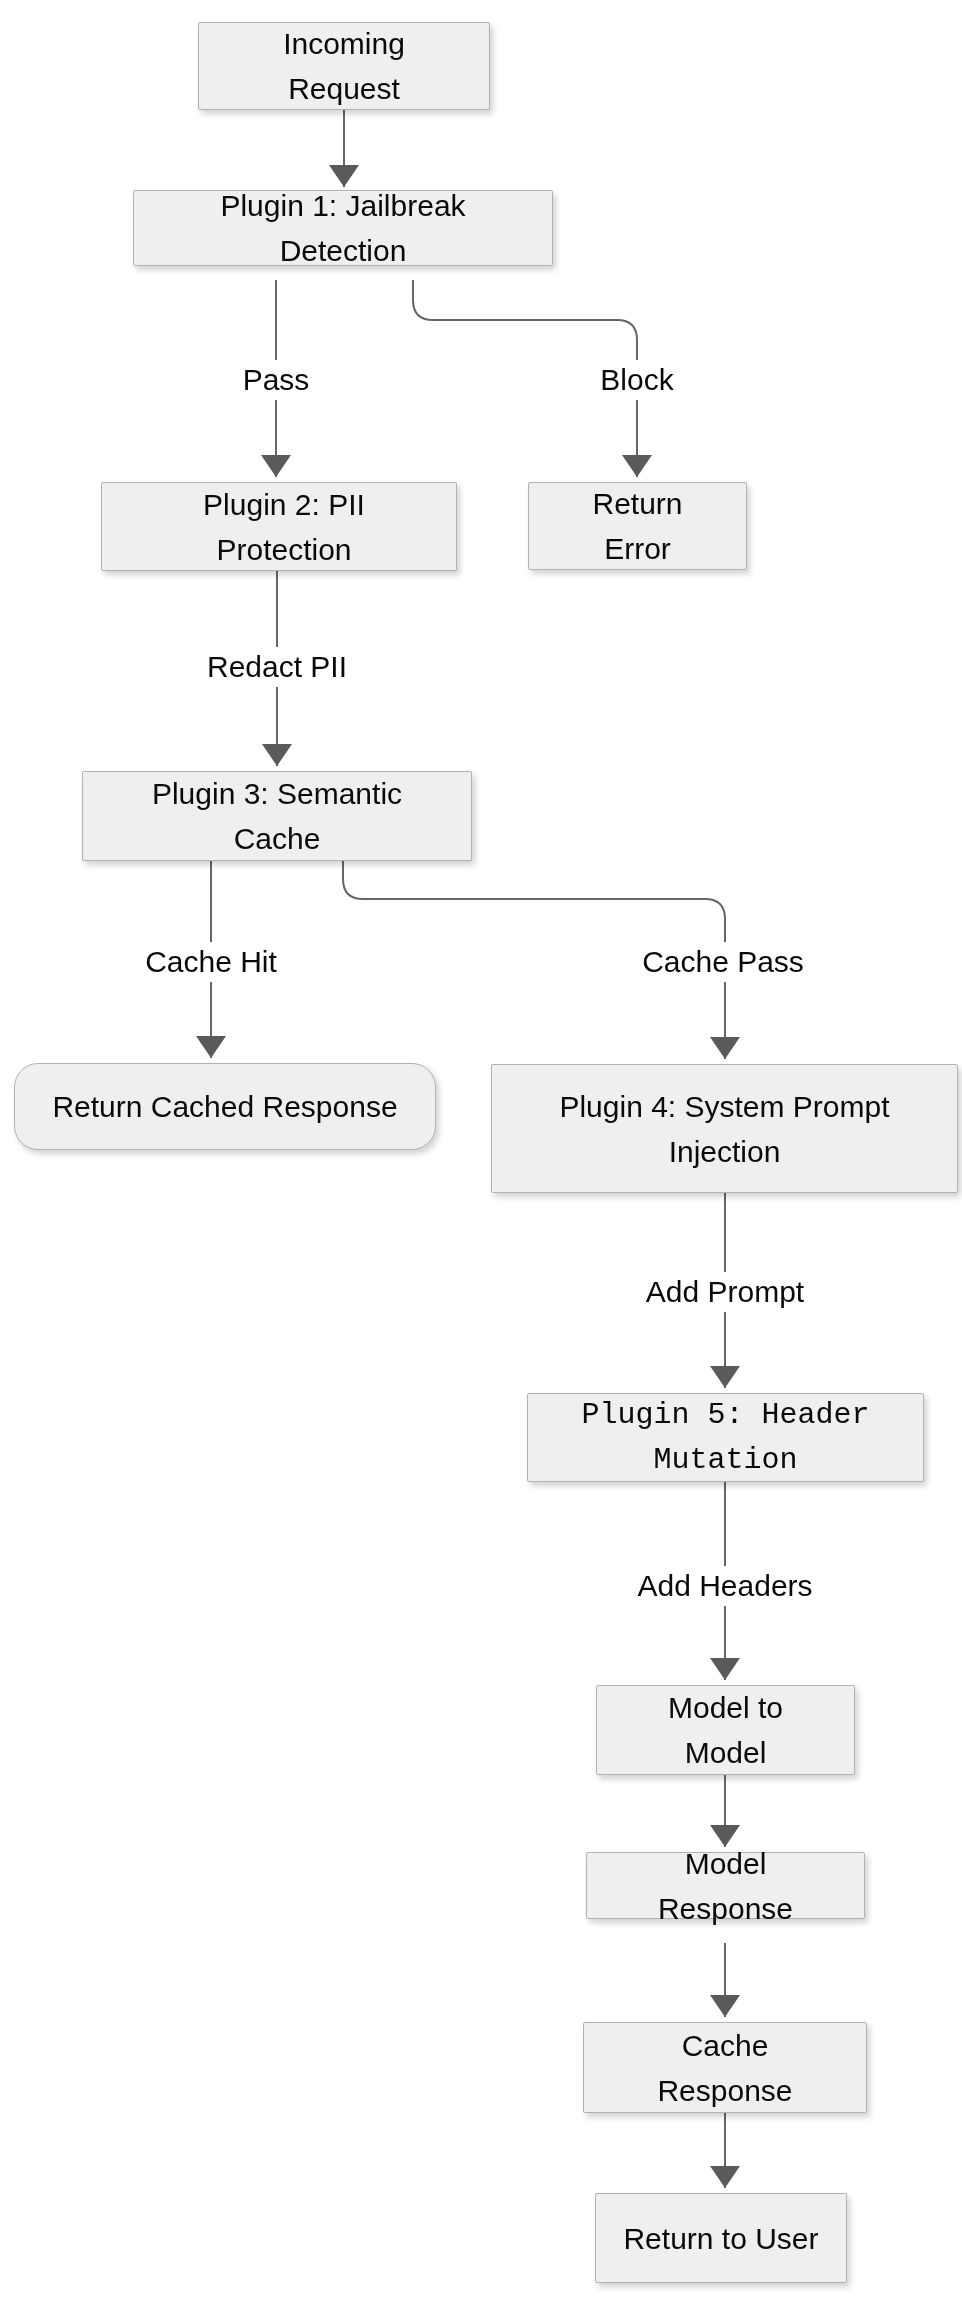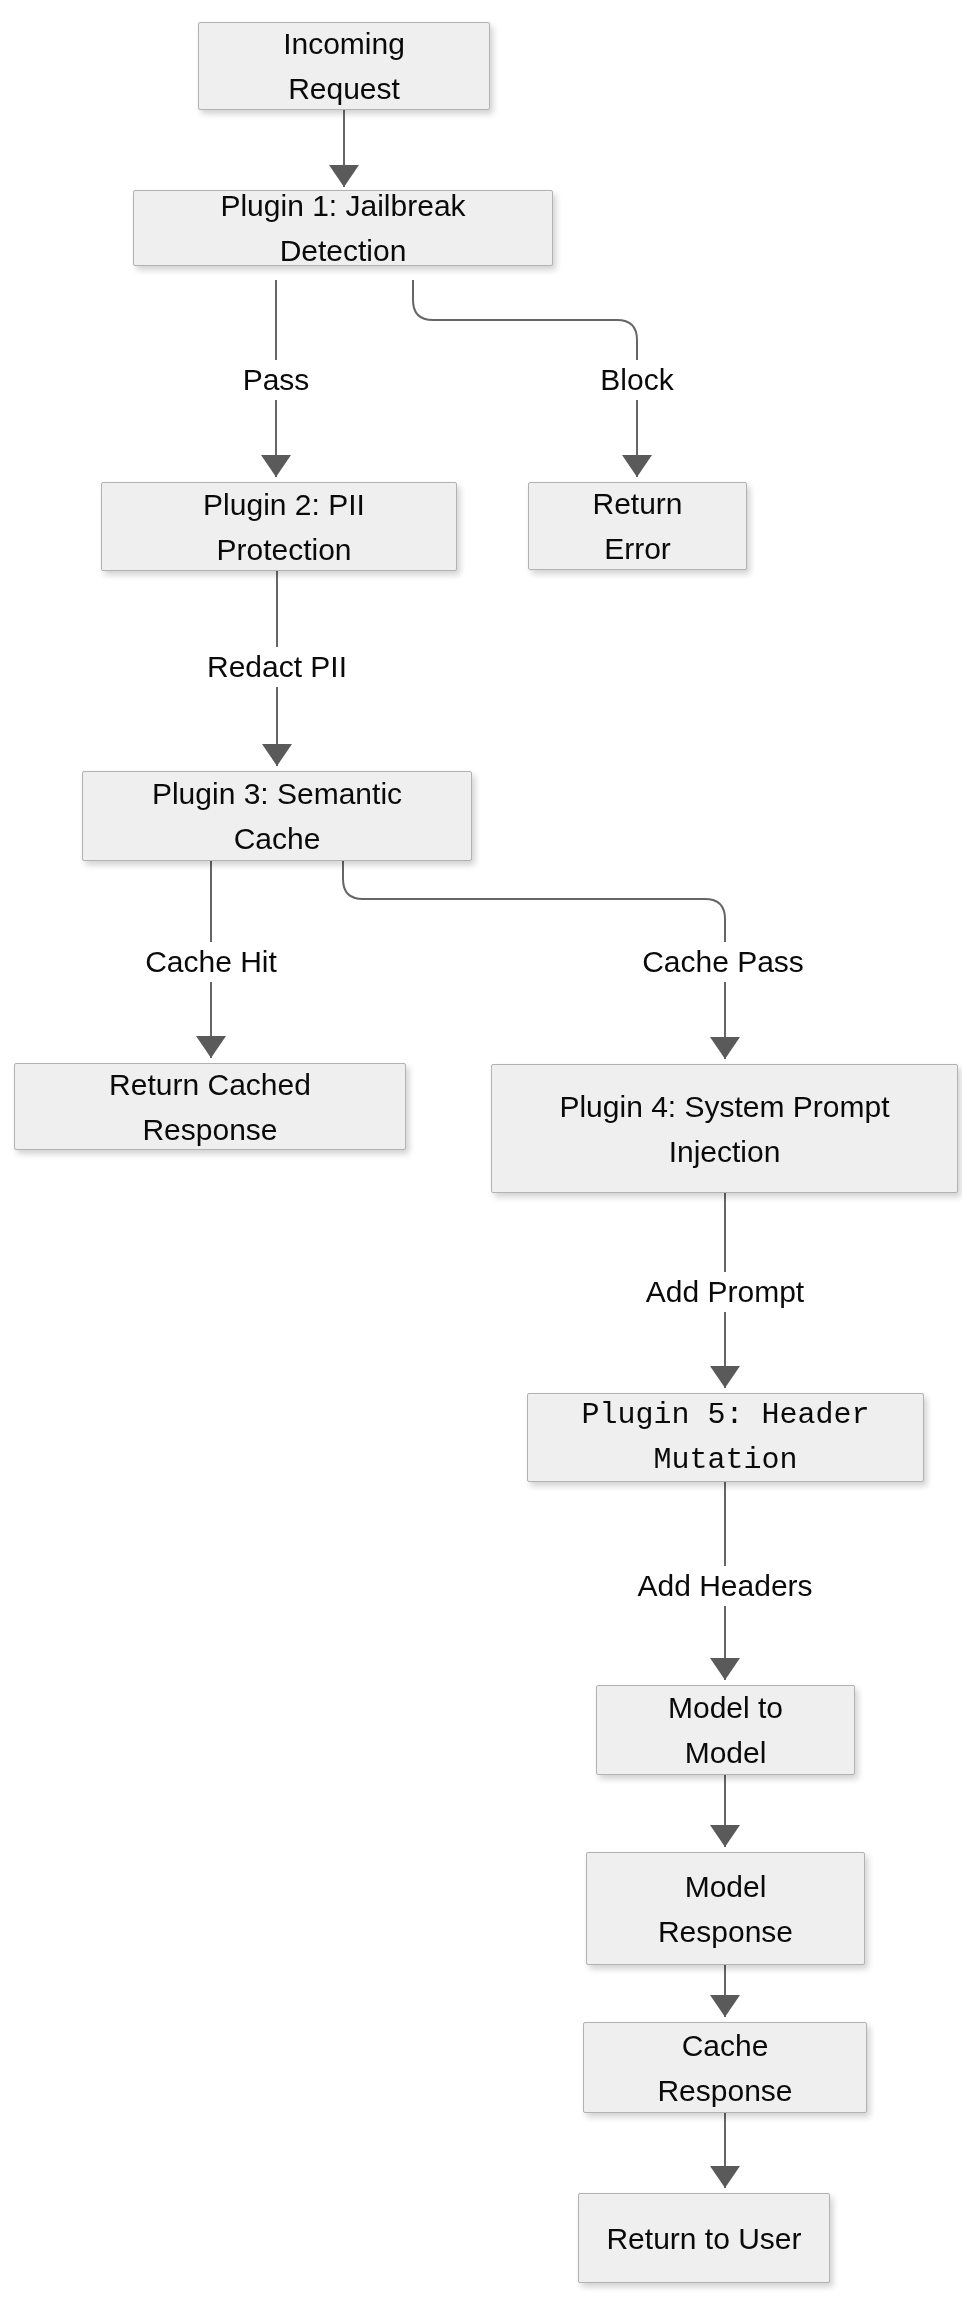--- a/index.html
+++ b/index.html
@@ -69,39 +69,39 @@
       </div>
       <div class="node" style="left: 101px; top: 482px; width: 356px; height: 89px; background: rgb(239, 239, 239); border-color: rgb(178, 178, 178); color: rgb(10, 10, 10); padding-left: 36px;">
         <span>Plugin 2: PII Protection</span>
       </div>
       <div class="node" style="left: 528px; top: 482px; width: 219px; height: 88px; background: rgb(239, 239, 239); border-color: rgb(178, 178, 178); color: rgb(10, 10, 10);">
         <span>Return Error</span>
       </div>
       <div class="node" style="left: 82px; top: 771px; width: 390px; height: 90px; background: rgb(239, 239, 239); border-color: rgb(178, 178, 178); color: rgb(10, 10, 10);">
         <span>Plugin 3: Semantic Cache</span>
       </div>
-      <div class="node" style="left: 14px; top: 1063px; width: 392px; height: 87px; background: rgb(239, 239, 239); border-color: rgb(178, 178, 178); color: rgb(10, 10, 10);">
+      <div class="node" style="left: 14px; top: 1063px; width: 422px; height: 87px; background: rgb(239, 239, 239); border-color: rgb(178, 178, 178); color: rgb(10, 10, 10); border-radius: 24px;">
         <span>Return Cached Response</span>
       </div>
       <div class="node" style="left: 491px; top: 1064px; width: 467px; height: 129px; background: rgb(239, 239, 239); border-color: rgb(178, 178, 178); color: rgb(10, 10, 10);">
         <span>Plugin 4: System Prompt Injection</span>
       </div>
       <div class="node" style="left: 527px; top: 1393px; width: 397px; height: 89px; background: rgb(239, 239, 239); border-color: rgb(178, 178, 178); color: rgb(10, 10, 10); font-family: Liberation Mono, monospace;">
         <span>Plugin 5: Header Mutation</span>
       </div>
       <div class="node" style="left: 596px; top: 1685px; width: 259px; height: 90px; background: rgb(239, 239, 239); border-color: rgb(178, 178, 178); color: rgb(10, 10, 10);">
         <span>Model to Model</span>
       </div>
-      <div class="node" style="left: 586px; top: 1852px; width: 279px; height: 113px; background: rgb(239, 239, 239); border-color: rgb(178, 178, 178); color: rgb(10, 10, 10); padding-left: 26px;">
+      <div class="node" style="left: 586px; top: 1852px; width: 279px; height: 67px; background: rgb(239, 239, 239); border-color: rgb(178, 178, 178); color: rgb(10, 10, 10); padding-left: 26px;">
         <span>Model Response</span>
       </div>
       <div class="node" style="left: 583px; top: 2022px; width: 284px; height: 91px; background: rgb(239, 239, 239); border-color: rgb(178, 178, 178); color: rgb(10, 10, 10);">
         <span>Cache Response</span>
       </div>
-      <div class="node" style="left: 578px; top: 2193px; width: 252px; height: 90px; background: rgb(239, 239, 239); border-color: rgb(178, 178, 178); color: rgb(10, 10, 10);">
+      <div class="node" style="left: 595px; top: 2193px; width: 252px; height: 90px; background: rgb(239, 239, 239); border-color: rgb(178, 178, 178); color: rgb(10, 10, 10);">
         <span>Return to User</span>
       </div>
     </div>
   <div id="label-group">
       <div class="edge-label" style="left: 276px; top: 380px; color: rgb(10, 10, 10);">Pass</div>
       <div class="edge-label" style="left: 637px; top: 380px; color: rgb(10, 10, 10);">Block</div>
       <div class="edge-label" style="left: 277px; top: 667px; color: rgb(10, 10, 10);">Redact PII</div>
       <div class="edge-label" style="left: 211px; top: 962px; color: rgb(10, 10, 10);">Cache Hit</div>
       <div class="edge-label" style="left: 723px; top: 962px; color: rgb(10, 10, 10);">Cache Pass</div>
       <div class="edge-label" style="left: 725px; top: 1292px; color: rgb(10, 10, 10);">Add Prompt</div>

